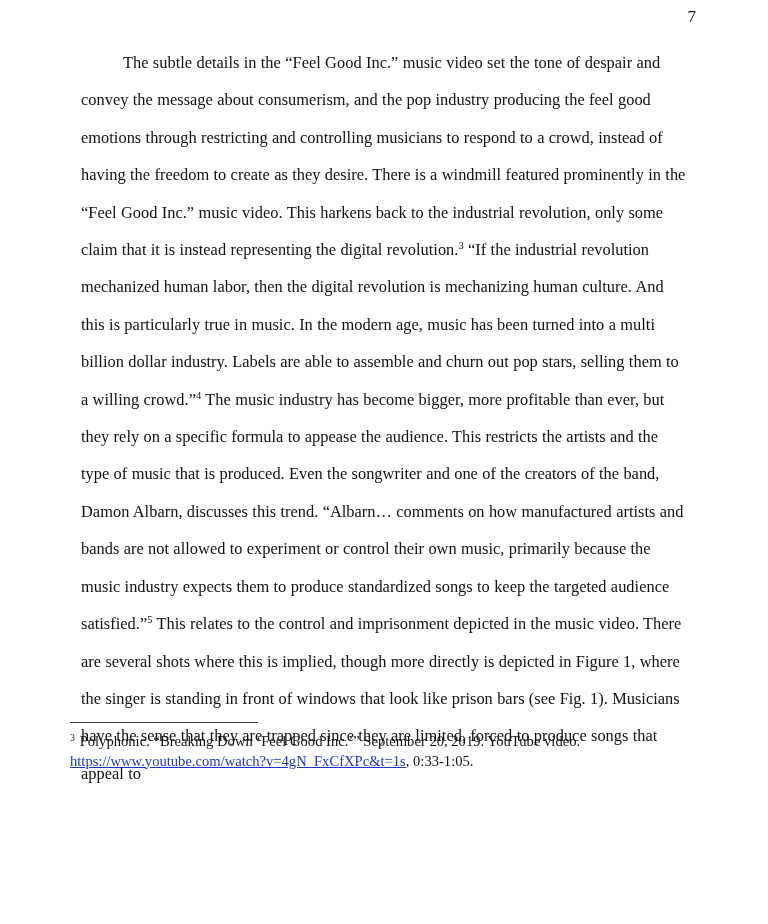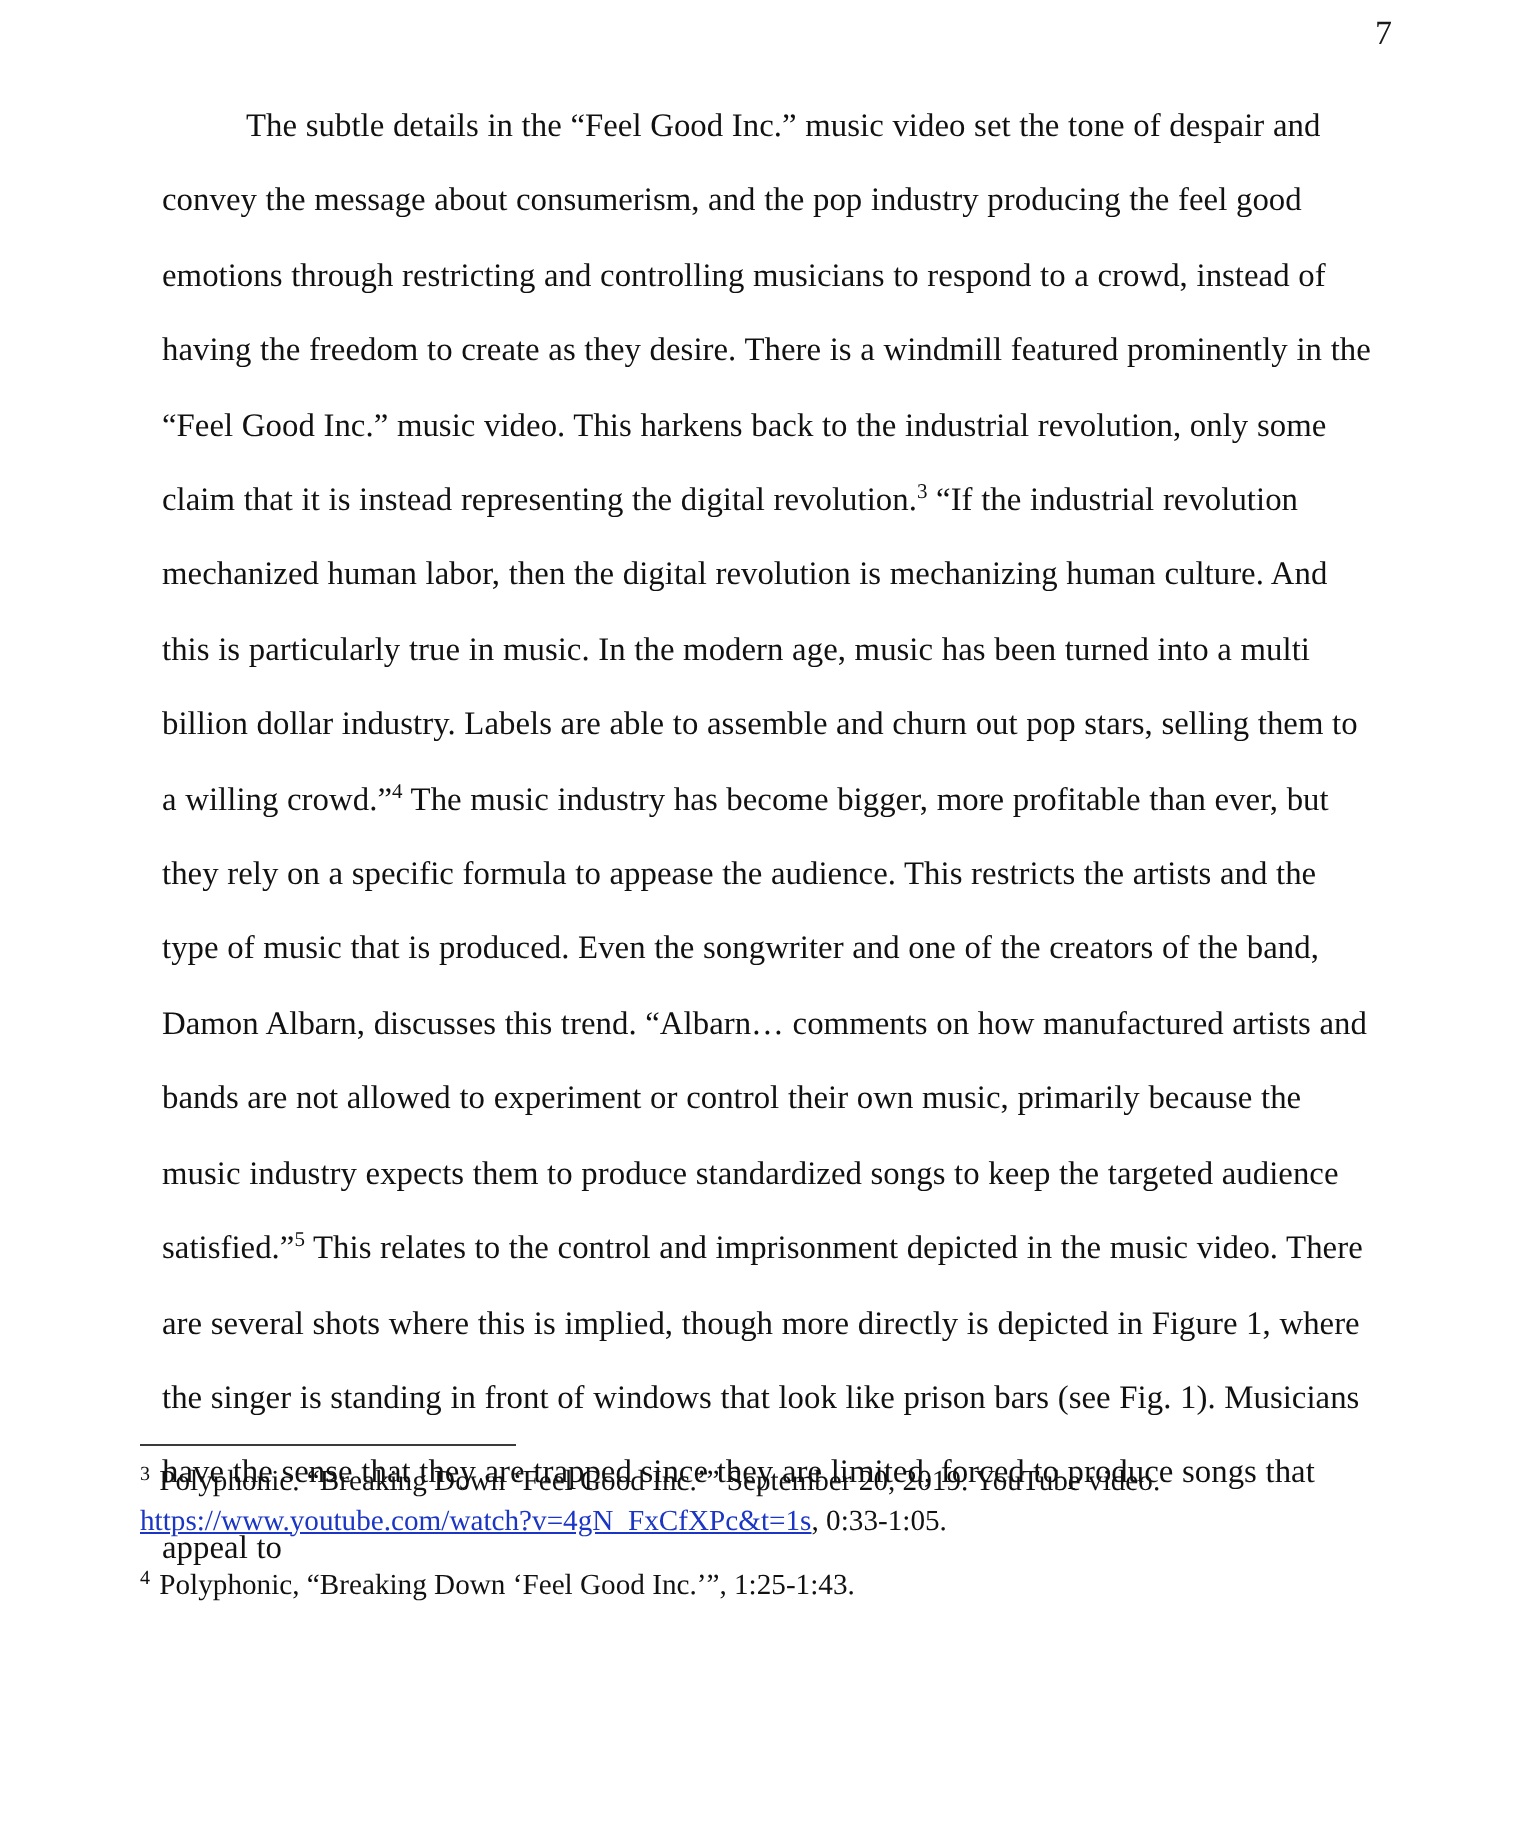--- a/index.html
+++ b/index.html
@@ -102,18 +102,17 @@
   <div class="body-block">
     <p class="body-paragraph"><span>The subtle details in the “Feel Good Inc.” music video set the tone of despair and convey the message about consumerism, and the pop industry producing the feel good emotions through restricting and controlling musicians to respond to a crowd, instead of having the freedom to create as they desire. There is a windmill featured prominently in the “Feel Good Inc.” music video. This harkens back to the industrial revolution, only some claim that it is instead representing the digital revolution.</span><sup>3</sup><span> “If the industrial revolution mechanized human labor, then the digital revolution is mechanizing human culture. And this is particularly true in music. In the modern age, music has been turned into a multi billion dollar industry. Labels are able to assemble and churn out pop stars, selling them to a willing crowd.”</span><sup>4</sup><span> The music industry has become bigger, more profitable than ever, but they rely on a specific formula to appease the audience. This restricts the artists and the type of music that is produced. Even the songwriter and one of the creators of the band, Damon Albarn, discusses this trend. “Albarn… comments on how manufactured artists and bands are not allowed to experiment or control their own music, primarily because the music industry expects them to produce standardized songs to keep the targeted audience satisfied.”</span><sup>5</sup><span> This relates to the control and imprisonment depicted in the music video. There are several shots where this is implied, though more directly is depicted in Figure 1, where the singer is standing in front of windows that look like prison bars (see Fig. 1). Musicians have the sense that they are trapped since they are limited, forced to produce songs that appeal to</span></p>
   </div>
 
   <div class="footnote-area">
 
     <hr class="footnote-separator">
 
     <p class="footnote"><sup>3</sup><span> Polyphonic. “Breaking Down ‘Feel Good Inc.’” September 20, 2019. YouTube video. </span><a class="footnote-link" href="#">https://www.youtube.com/watch?v=4gN_FxCfXPc&amp;t=1s</a><span>, 0:33-1:05.</span></p>
 
-    <p class="footnote"><sup>4</sup><span> Polyphonic, “Breaking Down ‘Feel Good Inc.’”, 1:25-1:43.</span></p>
 
 
   </div>
 
 </div>
 
 </body></html>

